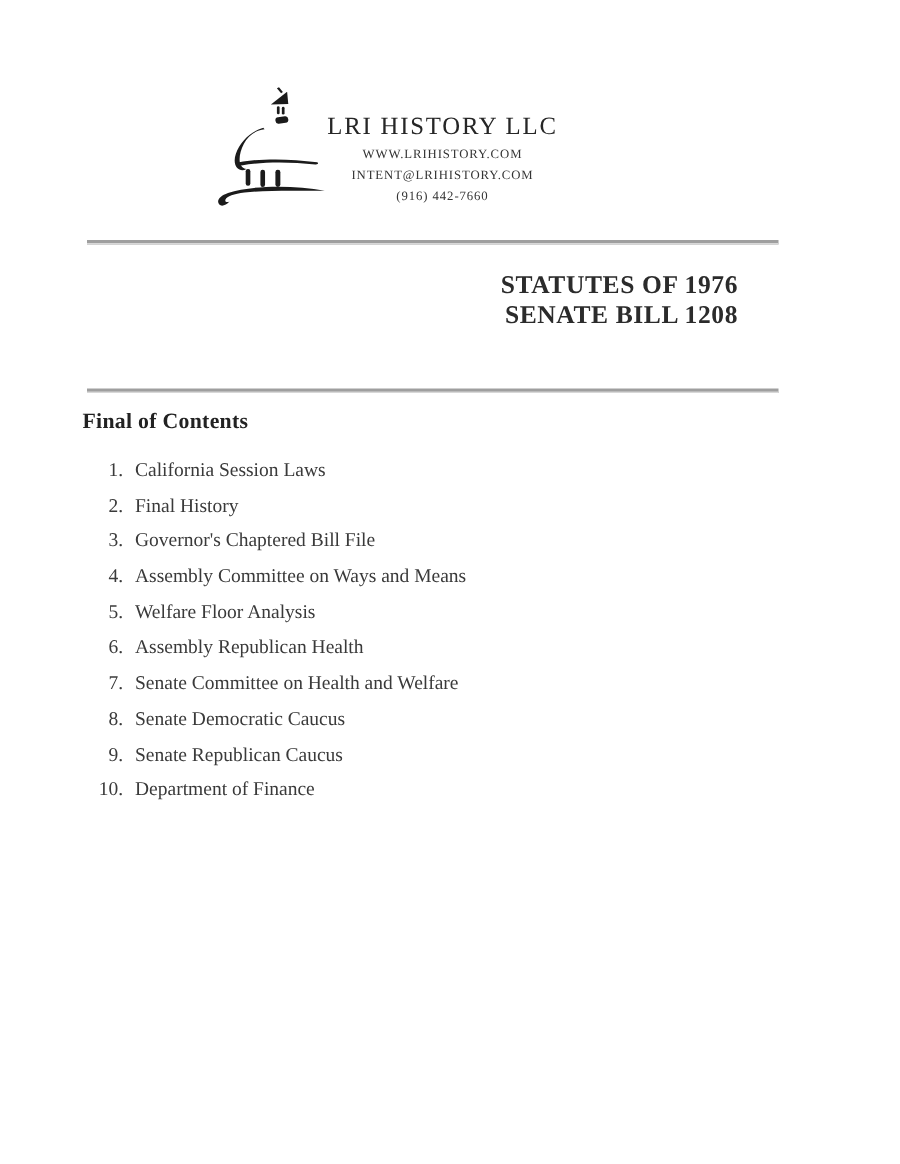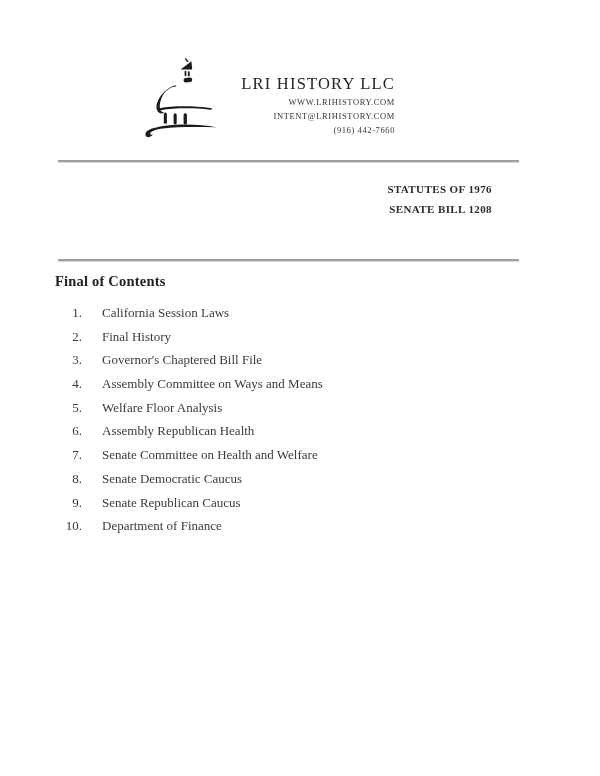--- a/index.html
+++ b/index.html
@@ -14,21 +14,21 @@
     position: absolute; inset: 0;
     background: #ffffff;
   }
   
   .logo {
     position: absolute; left: 141px; top: 57px;
     width: 82px; height: 85px;
   }
   .company-block {
     position: absolute; left: 195px; top: 73px;
-    width: 200px; text-align: right;
+    width: 200px; text-align: center;
     color: #2b2b2b;
   }
   .company-name {
     font-size: 16.5px; line-height: 22px;
     letter-spacing: 1.2px;
     color: #262626;
     white-space: nowrap;
   }
   .contact-line {
     font-size: 8.5px; line-height: 14px;
@@ -42,21 +42,21 @@
     background: #9f9f9f;
     border-bottom: 1px solid #d8d8d8;
   }
   .rule-top { top: 160px; }
   .rule-bottom { top: 259px; }
   
   .case-block {
     position: absolute; top: 180px; right: 108px;
     text-align: right;
     font-weight: bold;
-    font-size: 11px; line-height: 19.5px;
+    font-size: 17px; line-height: 19.5px;
     letter-spacing: 0.4px;
     color: #2b2b2b;
   }
   .case-line { white-space: pre; }
   
   .toc-heading {
     position: absolute; left: 55px; top: 272px;
     font-weight: bold;
     font-size: 14.5px; line-height: 18px;
     letter-spacing: 0.2px;
@@ -71,21 +71,21 @@
     height: 23.7px;
     font-size: 13px; line-height: 23.7px;
     color: #3a3a3a;
   }
   .toc-num {
     width: 82px;
     text-align: right;
     flex: 0 0 82px;
   }
   .toc-label {
-    margin-left: 20px;
+    margin-left: 8px;
     white-space: nowrap;
   }
 </style>
 </head>
 <body>
 
 <div class="page">
 
   <svg class="logo" viewBox="141 57 82 85" aria-hidden="true">
     <g fill="#1b1b1b" stroke="none">

